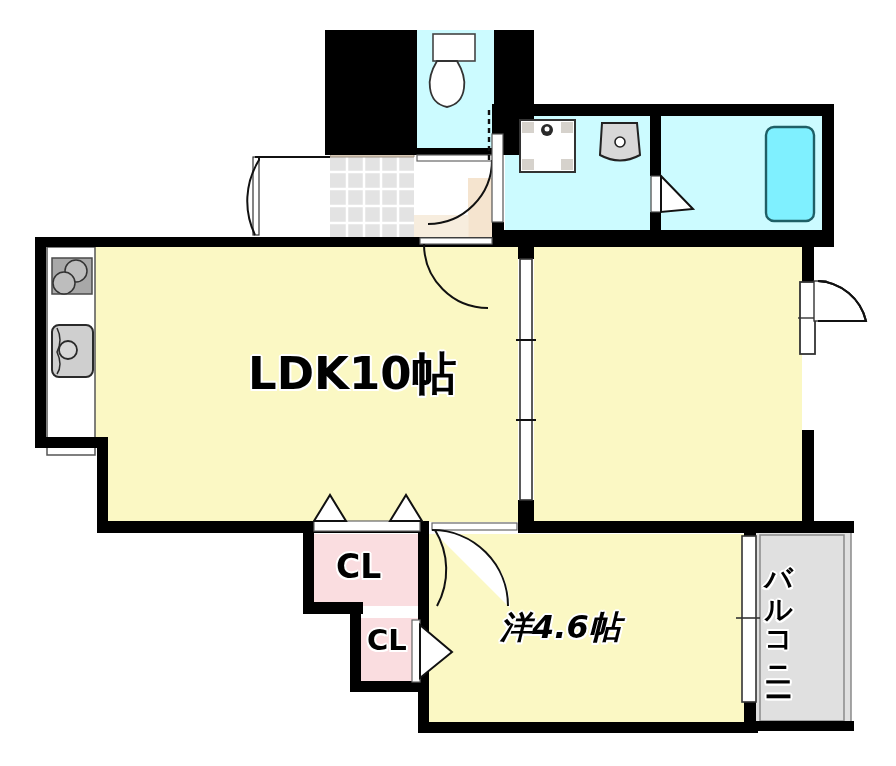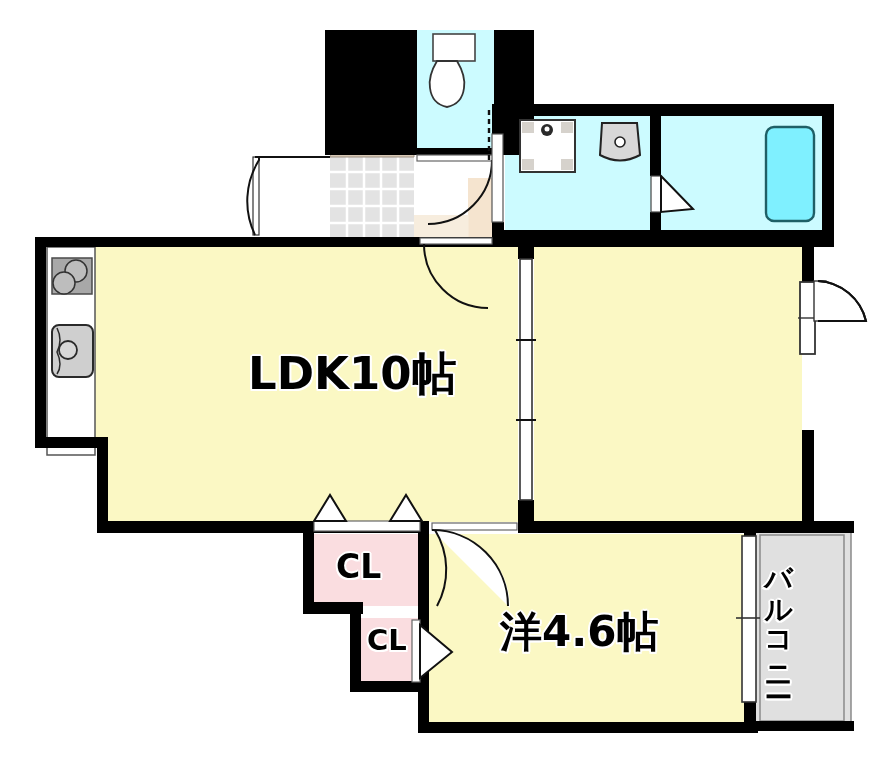--- a/index.html
+++ b/index.html
@@ -33,21 +33,21 @@
     white-space: nowrap;
     letter-spacing: 0px;
     line-height: 1;
     text-shadow:
       2px 0 0 #ffffff, -2px 0 0 #ffffff, 0 2px 0 #ffffff, 0 -2px 0 #ffffff,
       1.5px 1.5px 0 #ffffff, -1.5px 1.5px 0 #ffffff,
       1.5px -1.5px 0 #ffffff, -1.5px -1.5px 0 #ffffff;
   }
   .label-ldk   { left: 248px; top: 351px; font-size: 45px; }
   .label-yo62  { left: 585px; top: 357px; font-size: 42px; }
-  .label-yo46  { left: 500px; top: 611px; font-size: 42px; }
+  .label-yo46  { left: 500px; top: 611px; font-size: 32px; font-style: italic; }
   .label-cl1   { left: 336px; top: 550px; font-size: 33px; }
   .label-cl2   { left: 367px; top: 626px; font-size: 29px; }
   .label-balcony {
     left: 764px; top: 547px; font-size: 28px;
     writing-mode: vertical-rl;
     text-orientation: upright;
     letter-spacing: 2px;
   }
 </style>
 </head>

